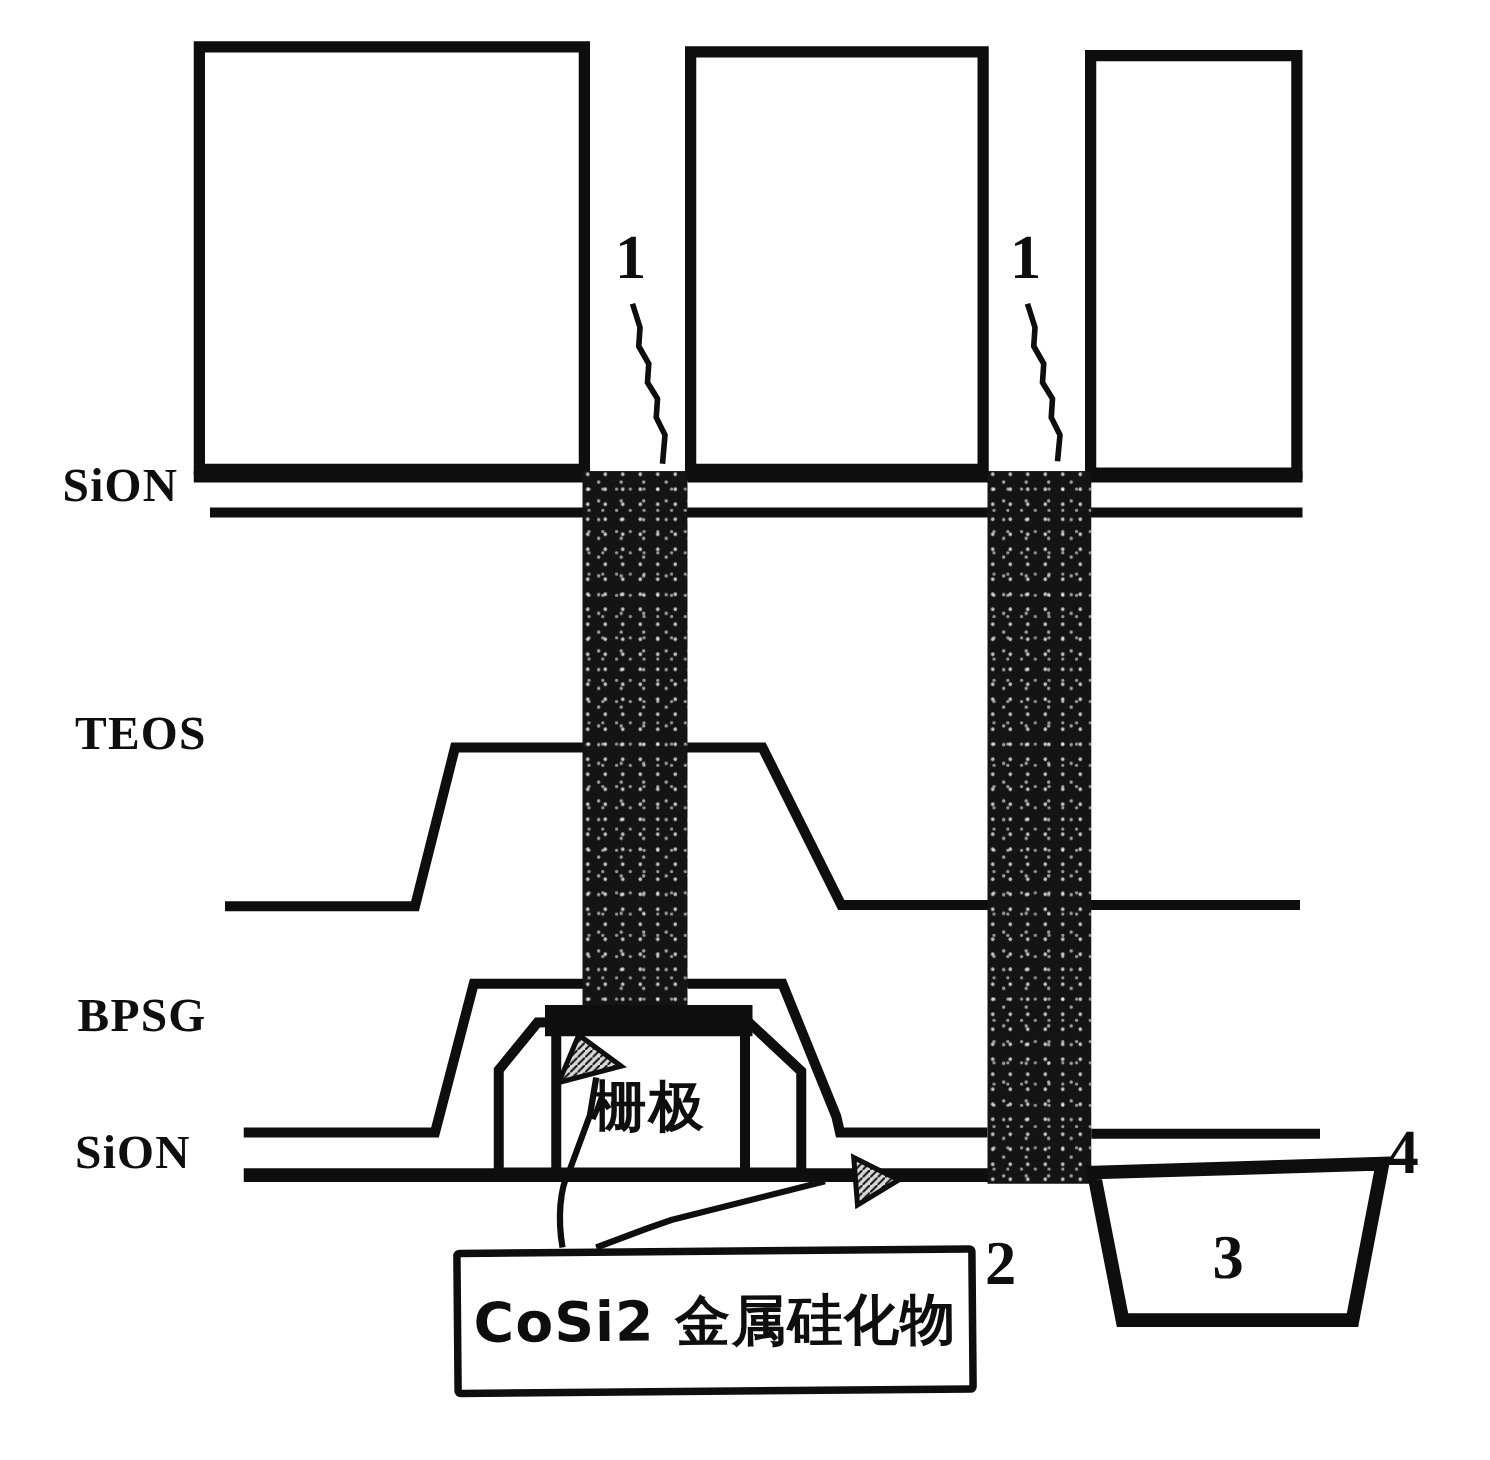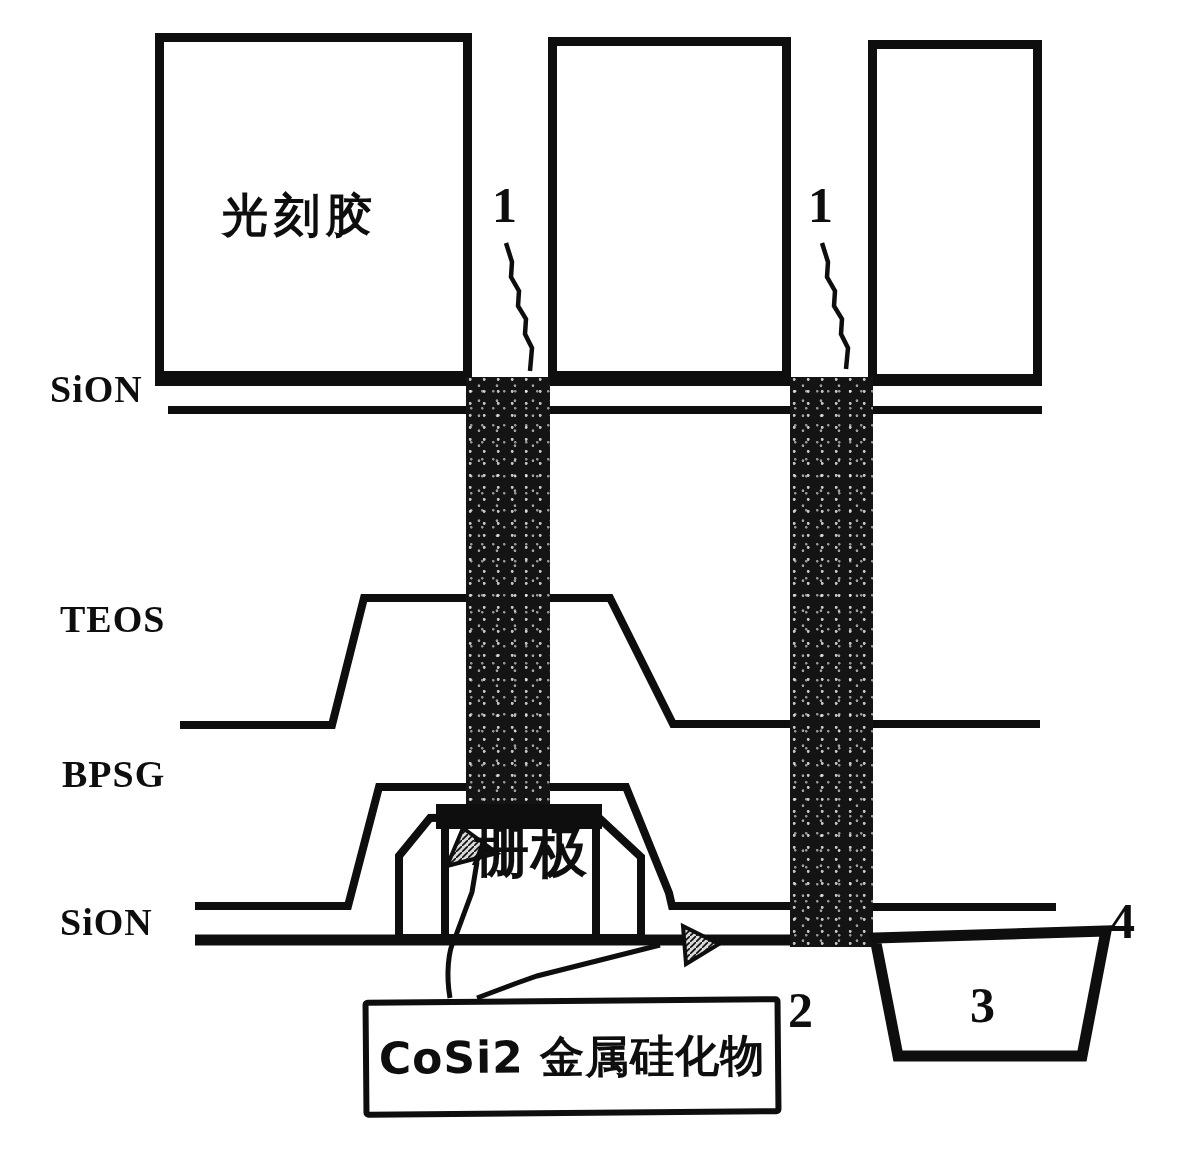--- a/index.html
+++ b/index.html
@@ -23,24 +23,24 @@
   }
   #gate-band{position:absolute;left:436px;top:804px;width:166px;height:25px;background:#0e0e0e;z-index:3;}
   #svg-over{z-index:4;}
   .lbl{
     position:absolute;z-index:5;font-weight:bold;color:#0e0e0e;line-height:1;white-space:nowrap;
   }
   .mat{font-size:38px;letter-spacing:1px;}
   .num{font-size:50px;}
   .cjk{font-family:"DejaVu Sans",sans-serif;font-weight:bold;}
   #photoresist-label{left:222px;top:192px;font-size:46px;letter-spacing:6px;}
-  #gate-label{left:473px;top:824px;font-size:56px;letter-spacing:2px;}
+  #gate-label{left:473px;top:864px;font-size:44px;letter-spacing:2px;}
   #sion-top-label{left:50px;top:370px;}
-  #teos-label{left:60px;top:568px;margin-top:32px;}
-  #bpsg-label{left:62px;top:755px;}
+  #teos-label{left:60px;top:568px;}
+  #bpsg-label{left:62px;top:794px;}
   #sion-bottom-label{left:60px;top:903px;}
   #ref1-left{left:492px;top:180px;}
   #ref1-right{left:808px;top:180px;}
   #ref2{left:788px;top:985px;}
   #ref3{left:970px;top:980px;}
   #ref4{left:1110px;top:896px;}
   #cosi2-box{
     position:absolute;left:363px;top:998px;width:418px;height:118px;z-index:5;
     border:6px solid #0e0e0e;border-radius:5px;background:#ffffff;box-sizing:border-box;
     display:flex;align-items:center;justify-content:center;
@@ -93,21 +93,20 @@
     <polyline points="506,243 512,262 511,277 519,291 518,306 526,319 525,334 532,348 530,371" fill="none" stroke="#0e0e0e" stroke-width="4.5"></polyline>
     <polyline points="822,243 828,262 827,277 835,291 834,306 842,319 841,334 848,348 846,369" fill="none" stroke="#0e0e0e" stroke-width="4.5"></polyline>
 
     <path d="M450,998 C446,975 448,950 455,938 L472,892 L477,862" fill="none" stroke="#0e0e0e" stroke-width="5"></path>
     <polygon points="463,828 447,866 497,853" fill="url(#hatch)" stroke="#0e0e0e" stroke-width="4"></polygon>
 
     <path d="M477,998 L517,983 L537,976 L660,945" fill="none" stroke="#0e0e0e" stroke-width="5"></path>
     <polygon points="719,944 683,926 686,964" fill="url(#hatch)" stroke="#0e0e0e" stroke-width="4"></polygon>
   </svg>
 
-  <div class="lbl cjk" id="photoresist-label">光刻胶</div>
   <div class="lbl mat" id="sion-top-label">SiON</div>
   <div class="lbl mat" id="teos-label">TEOS</div>
   <div class="lbl mat" id="bpsg-label">BPSG</div>
   <div class="lbl mat" id="sion-bottom-label">SiON</div>
   <div class="lbl cjk" id="gate-label">栅极</div>
 
   <div class="lbl num" id="ref1-left">1</div>
   <div class="lbl num" id="ref1-right">1</div>
   <div class="lbl num" id="ref2">2</div>
   <div class="lbl num" id="ref3">3</div>

